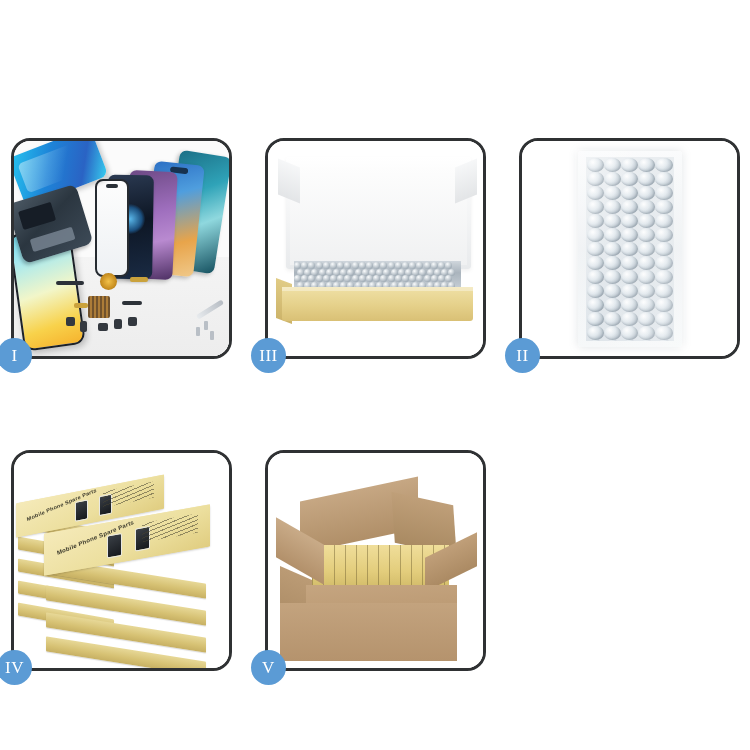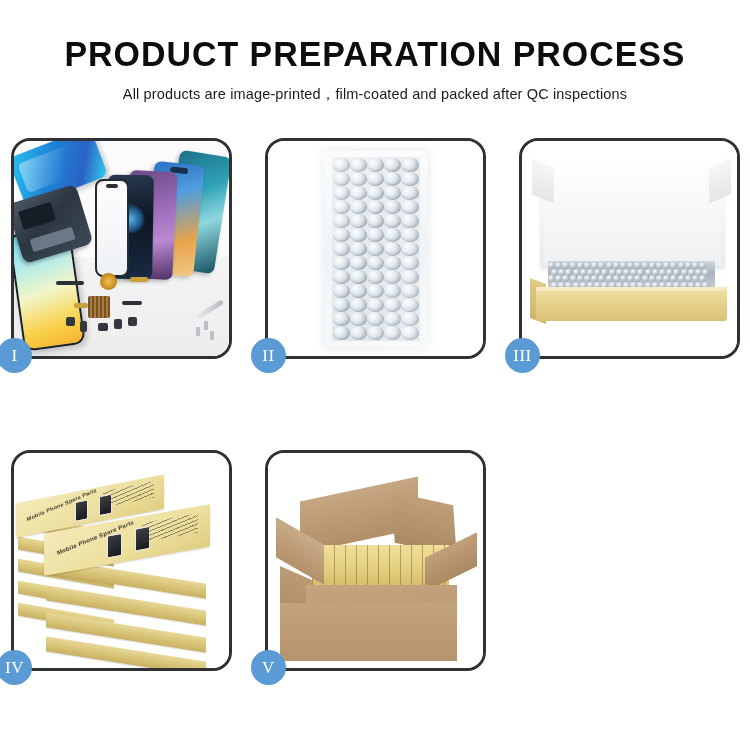--- a/index.html
+++ b/index.html
@@ -376,24 +376,20 @@
     background: linear-gradient(110deg, rgba(255,255,255,.55), rgba(255,255,255,0) 70%);
     transform: skewY(-14deg);
     pointer-events: none;
   }
 </style>
 </head>
 <body>
 
 <div class="page">
 
-  <div class="header">
-    <div class="title">PRODUCT PREPARATION PROCESS</div>
-    <div class="subtitle">All products are image-printed，film-coated and packed after QC inspections</div>
-  </div>
 
   <div class="grid">
 
     <div class="panel">
       <div class="panel-inner p1">
         <div class="floor"></div>
         <div class="ph ph-teal"></div>
         <div class="ph ph-blue"></div>
         <div class="ph ph-purple"></div>
         <div class="ph ph-dark"></div>
@@ -411,103 +407,20 @@
         <div class="part sq" style="left:66px; top:180px; width:7px; height:11px;"></div>
         <div class="part sq" style="left:84px; top:182px; width:10px; height:8px;"></div>
         <div class="part sq" style="left:100px; top:178px; width:8px; height:10px;"></div>
         <div class="part sq" style="left:114px; top:176px; width:9px; height:9px;"></div>
         <div class="part screw" style="left:182px; top:186px;"></div>
         <div class="part screw" style="left:190px; top:180px;"></div>
         <div class="part screw" style="left:196px; top:190px;"></div>
         <div class="tool"></div>
       </div>
       <div class="badge">I</div>
-    </div>
-
-    <div class="panel">
-      <div class="panel-inner p2">
-        <div class="bwrap">
-          <div class="sheet">
-            <div class="bubbles" id="bubbles">
-                <div class="bub"></div>
-                <div class="bub"></div>
-                <div class="bub"></div>
-                <div class="bub"></div>
-                <div class="bub"></div>
-                <div class="bub"></div>
-                <div class="bub"></div>
-                <div class="bub"></div>
-                <div class="bub"></div>
-                <div class="bub"></div>
-                <div class="bub"></div>
-                <div class="bub"></div>
-                <div class="bub"></div>
-                <div class="bub"></div>
-                <div class="bub"></div>
-                <div class="bub"></div>
-                <div class="bub"></div>
-                <div class="bub"></div>
-                <div class="bub"></div>
-                <div class="bub"></div>
-                <div class="bub"></div>
-                <div class="bub"></div>
-                <div class="bub"></div>
-                <div class="bub"></div>
-                <div class="bub"></div>
-                <div class="bub"></div>
-                <div class="bub"></div>
-                <div class="bub"></div>
-                <div class="bub"></div>
-                <div class="bub"></div>
-                <div class="bub"></div>
-                <div class="bub"></div>
-                <div class="bub"></div>
-                <div class="bub"></div>
-                <div class="bub"></div>
-                <div class="bub"></div>
-                <div class="bub"></div>
-                <div class="bub"></div>
-                <div class="bub"></div>
-                <div class="bub"></div>
-                <div class="bub"></div>
-                <div class="bub"></div>
-                <div class="bub"></div>
-                <div class="bub"></div>
-                <div class="bub"></div>
-                <div class="bub"></div>
-                <div class="bub"></div>
-                <div class="bub"></div>
-                <div class="bub"></div>
-                <div class="bub"></div>
-                <div class="bub"></div>
-                <div class="bub"></div>
-                <div class="bub"></div>
-                <div class="bub"></div>
-                <div class="bub"></div>
-                <div class="bub"></div>
-                <div class="bub"></div>
-                <div class="bub"></div>
-                <div class="bub"></div>
-                <div class="bub"></div>
-                <div class="bub"></div>
-                <div class="bub"></div>
-                <div class="bub"></div>
-                <div class="bub"></div>
-                <div class="bub"></div>
-                <div class="bub"></div>
-                <div class="bub"></div>
-                <div class="bub"></div>
-                <div class="bub"></div>
-                <div class="bub"></div>
-              </div>
-          </div>
-          <div class="bfilm"></div>
-        </div>
-      </div>
-      <div class="badge">II</div>
     </div>
 
     <div class="panel">
       <div class="panel-inner p3">
         <div class="m-lid"></div>
         <div class="m-flapL"></div>
         <div class="m-flapR"></div>
         <div class="m-inner" id="mailer-bubbles">
             <div class="mb" style="left: 0px; top: 1px;"></div>
             <div class="mb" style="left: 7.2px; top: 1px;"></div>
@@ -598,20 +511,103 @@
             <div class="mb" style="left: 147px; top: 20.5px;"></div>
             <div class="mb" style="left: 154.2px; top: 20.5px;"></div>
           </div>
         <div class="m-sideL"></div>
         <div class="m-base"></div>
       </div>
       <div class="badge">III</div>
     </div>
 
     <div class="panel">
+      <div class="panel-inner p2">
+        <div class="bwrap">
+          <div class="sheet">
+            <div class="bubbles" id="bubbles">
+                <div class="bub"></div>
+                <div class="bub"></div>
+                <div class="bub"></div>
+                <div class="bub"></div>
+                <div class="bub"></div>
+                <div class="bub"></div>
+                <div class="bub"></div>
+                <div class="bub"></div>
+                <div class="bub"></div>
+                <div class="bub"></div>
+                <div class="bub"></div>
+                <div class="bub"></div>
+                <div class="bub"></div>
+                <div class="bub"></div>
+                <div class="bub"></div>
+                <div class="bub"></div>
+                <div class="bub"></div>
+                <div class="bub"></div>
+                <div class="bub"></div>
+                <div class="bub"></div>
+                <div class="bub"></div>
+                <div class="bub"></div>
+                <div class="bub"></div>
+                <div class="bub"></div>
+                <div class="bub"></div>
+                <div class="bub"></div>
+                <div class="bub"></div>
+                <div class="bub"></div>
+                <div class="bub"></div>
+                <div class="bub"></div>
+                <div class="bub"></div>
+                <div class="bub"></div>
+                <div class="bub"></div>
+                <div class="bub"></div>
+                <div class="bub"></div>
+                <div class="bub"></div>
+                <div class="bub"></div>
+                <div class="bub"></div>
+                <div class="bub"></div>
+                <div class="bub"></div>
+                <div class="bub"></div>
+                <div class="bub"></div>
+                <div class="bub"></div>
+                <div class="bub"></div>
+                <div class="bub"></div>
+                <div class="bub"></div>
+                <div class="bub"></div>
+                <div class="bub"></div>
+                <div class="bub"></div>
+                <div class="bub"></div>
+                <div class="bub"></div>
+                <div class="bub"></div>
+                <div class="bub"></div>
+                <div class="bub"></div>
+                <div class="bub"></div>
+                <div class="bub"></div>
+                <div class="bub"></div>
+                <div class="bub"></div>
+                <div class="bub"></div>
+                <div class="bub"></div>
+                <div class="bub"></div>
+                <div class="bub"></div>
+                <div class="bub"></div>
+                <div class="bub"></div>
+                <div class="bub"></div>
+                <div class="bub"></div>
+                <div class="bub"></div>
+                <div class="bub"></div>
+                <div class="bub"></div>
+                <div class="bub"></div>
+              </div>
+          </div>
+          <div class="bfilm"></div>
+        </div>
+      </div>
+      <div class="badge">II</div>
+    </div>
+
+    <div class="panel">
       <div class="panel-inner p4">
         <div class="stack">
 
           <div class="kedge" style="left:4px; top:70px; width:96px; height:13px; transform:skewY(10deg);"></div>
           <div class="kedge" style="left:4px; top:92px; width:96px; height:13px; transform:skewY(10deg);"></div>
           <div class="kedge" style="left:4px; top:114px; width:96px; height:13px; transform:skewY(10deg);"></div>
           <div class="kedge" style="left:4px; top:136px; width:96px; height:13px; transform:skewY(10deg);"></div>
           <div class="kedge" style="left:4px; top:158px; width:96px; height:13px; transform:skewY(10deg);"></div>
 
           <div class="kbox" style="left:2px; top:36px; width:148px; height:34px; transform:skewY(-11deg);">

